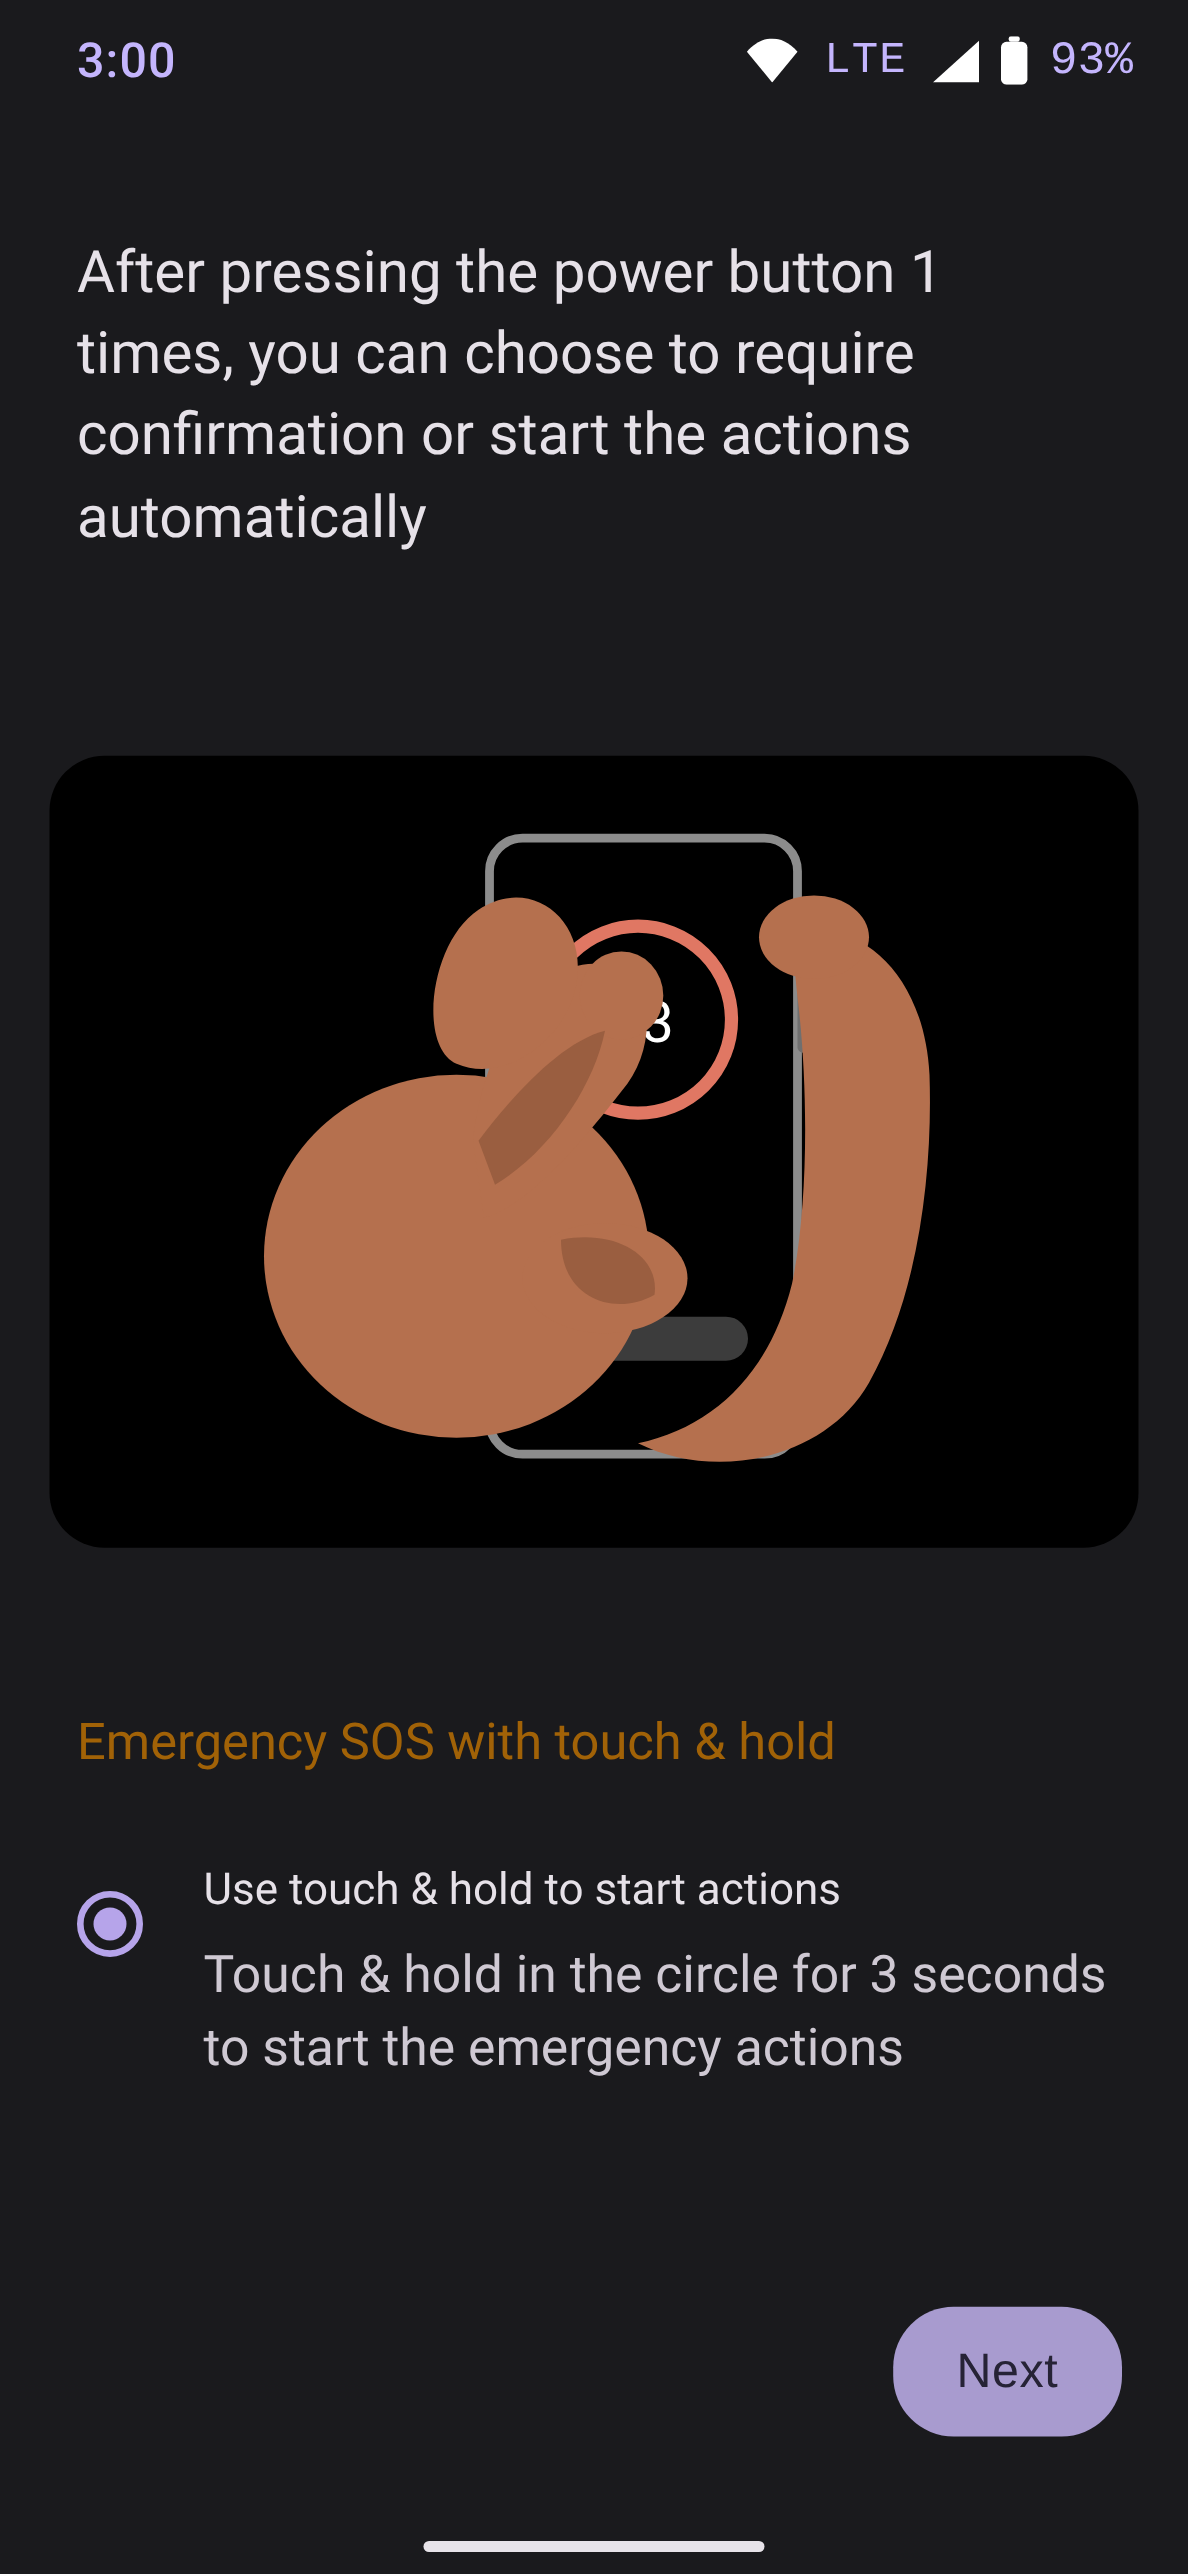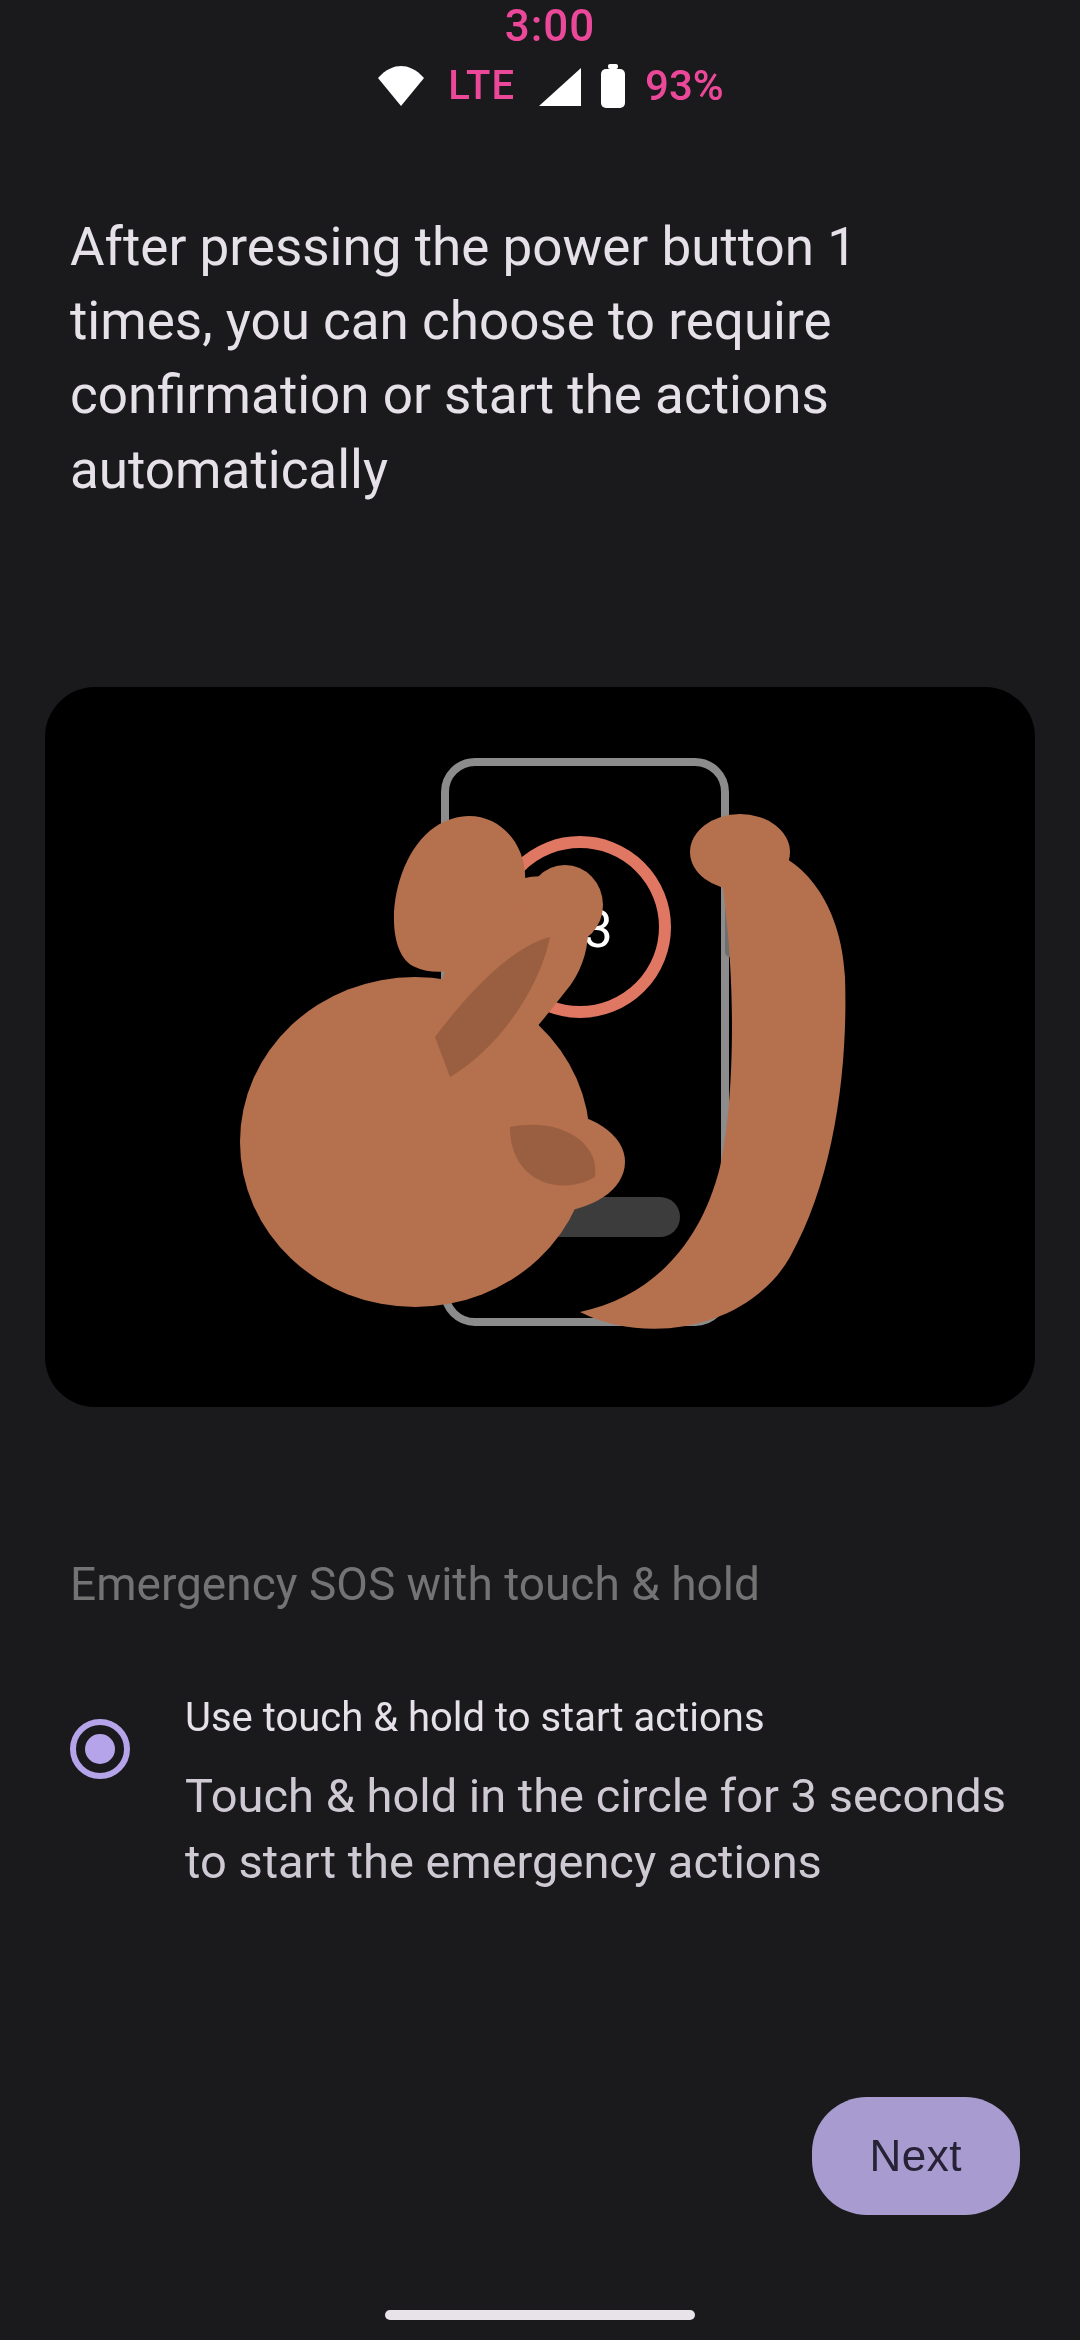--- a/index.html
+++ b/index.html
@@ -15,29 +15,29 @@
 
   
   .status-bar {
     height: 110px;
     display: flex;
     justify-content: space-between;
     align-items: center;
     padding: 0 50px 0 70px;
     font-size: 44px;
     font-weight: 500;
-    color: #ec4899;
-    flex-direction: column;
+    color: #c4b5fd;
   }
   .status-left { letter-spacing: 1px; }
   .status-right {
     display: flex;
     align-items: center;
     gap: 18px;
     font-size: 42px;
+    font-family: Liberation Mono, monospace;
   }
   .status-right .lte { font-size: 40px; letter-spacing: 1px; margin: 0 4px; }
   .status-right svg { display: block; }
 
   
   .content {
     padding: 0 70px;
   }
   .title {
     font-size: 108px;
@@ -64,21 +64,21 @@
     align-items: center;
     justify-content: center;
     overflow: hidden;
     position: relative;
   }
 
   
   .section-label {
     margin: 150px 70px 0 70px;
     font-size: 46px;
-    color: #737373;
+    color: #a16207;
   }
 
   
   .option {
     display: flex;
     gap: 55px;
     padding: 0 70px;
     margin-top: 80px;
   }
   .radio-outer {

